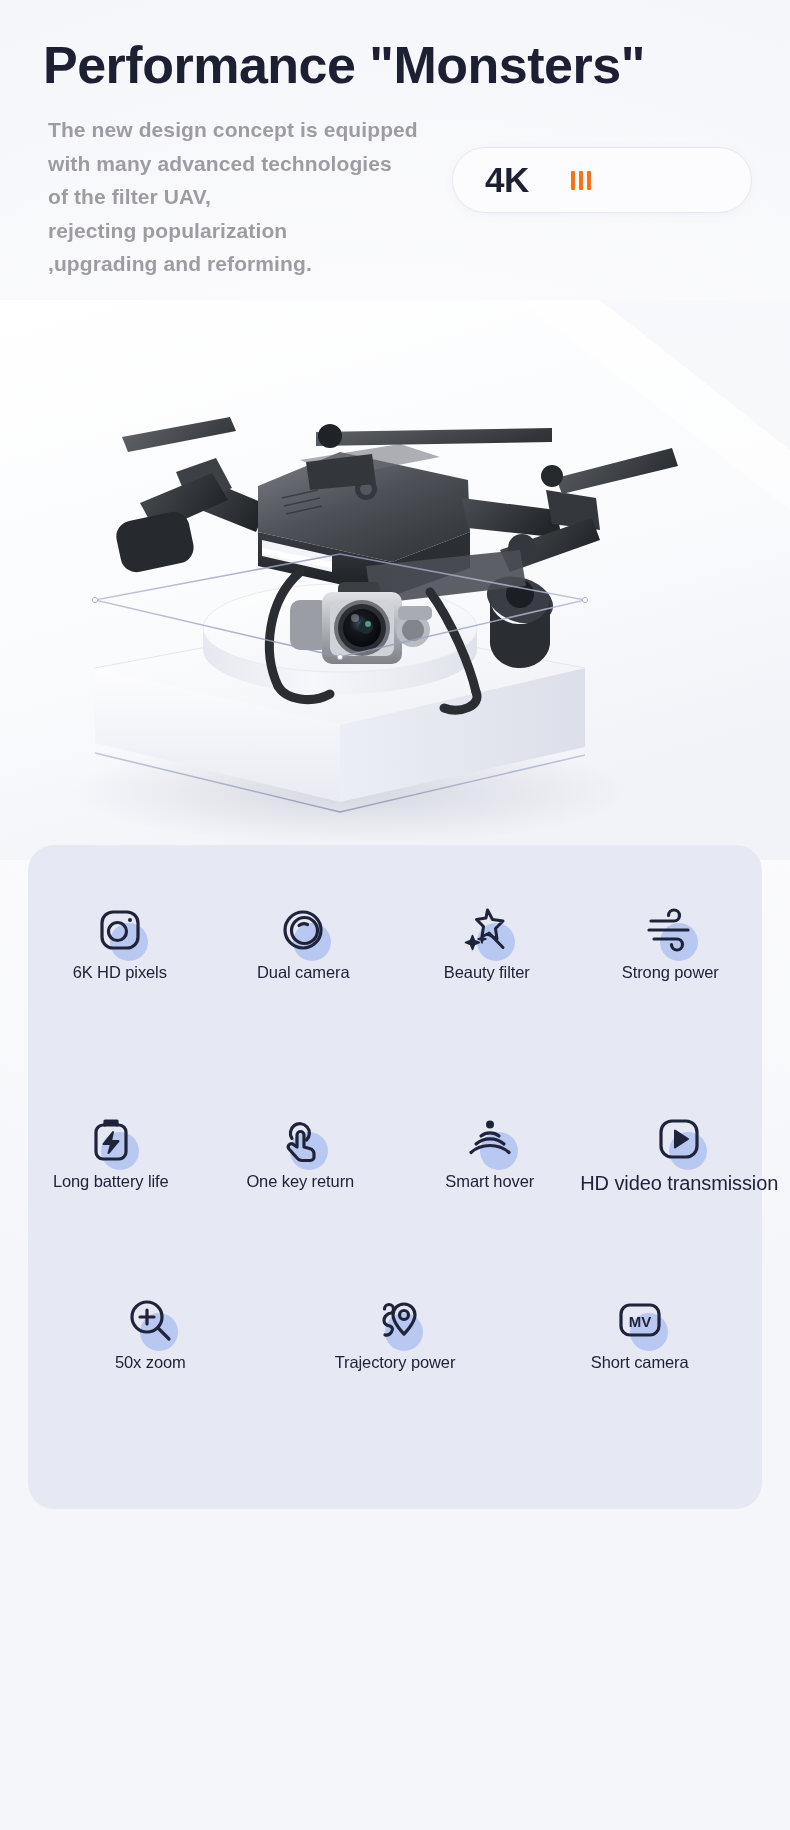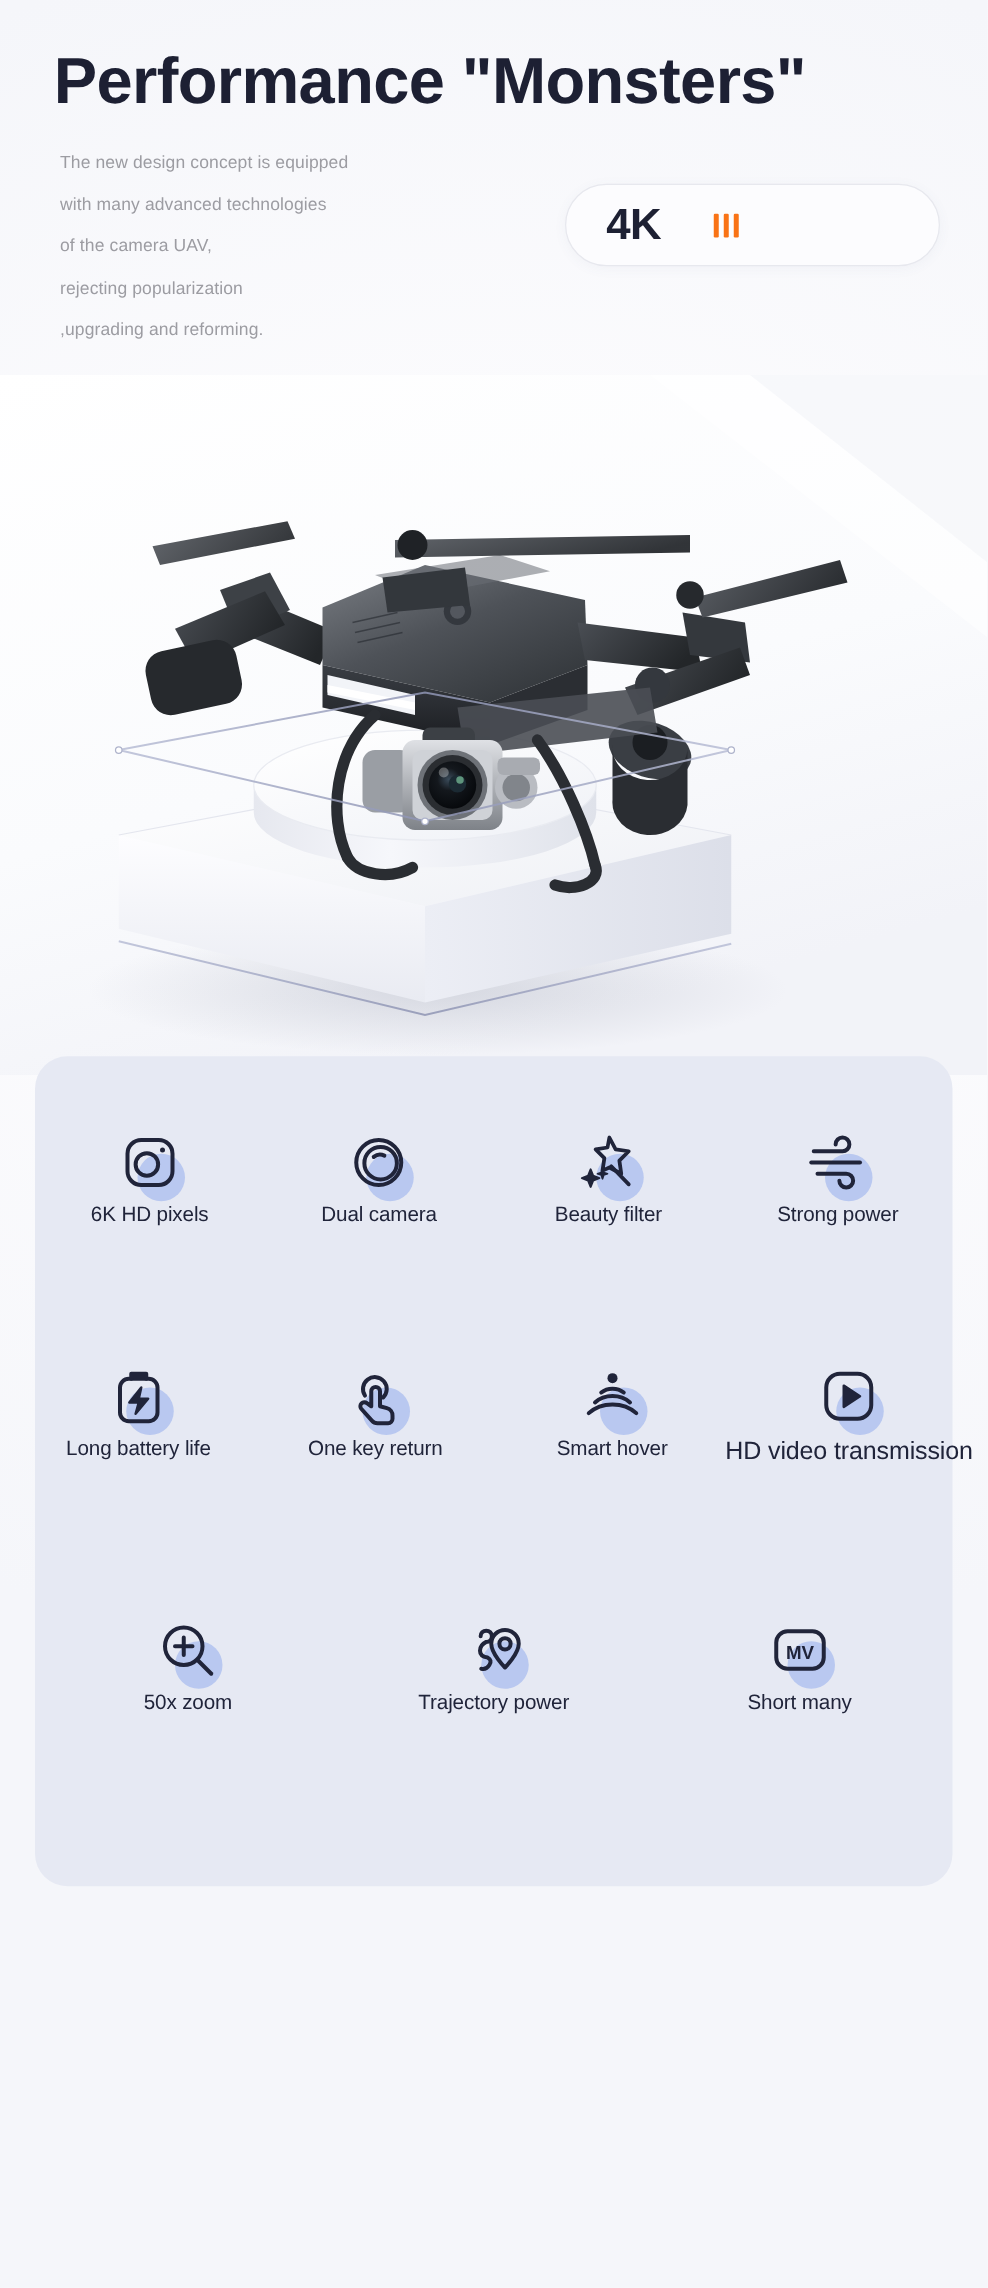--- a/index.html
+++ b/index.html
@@ -44,24 +44,24 @@
     color: #1d2033;
     white-space: nowrap;
     line-height: 1.15;
   }
 
   .subtitle {
     position: absolute;
     left: 48px;
     top: 113px;
     width: 400px;
-    font-size: 14px;
+    font-size: 21px;
     line-height: 33.5px;
     color: #9c9ca2;
-    font-weight: 400;
+    font-weight: 700;
     letter-spacing: 0.1px;
   }
   .subtitle div { white-space: nowrap; }
 
   
   .badge-4k {
     position: absolute;
     left: 452px;
     top: 111px;
     width: 300px;
@@ -116,21 +116,21 @@
     border-radius: 26px;
   }
 
   .feat-row {
     position: absolute;
     left: 0;
     width: 734px;
     display: flex;
   }
   .feat-row.r1 { top: 52px; }
-  .feat-row.r2 { top: 239px; gap: 24px; }
+  .feat-row.r2 { top: 261px; gap: 24px; }
   .feat-row.r3 { top: 442px; }
 
   .feat {
     flex: 1 1 0;
     display: flex;
     flex-direction: column;
     align-items: center;
     min-width: 0;
   }
 
@@ -172,21 +172,21 @@
 
 <div class="page">
 
   <div class="header">
 
     <div class="title">Performance "Monsters"</div>
 
     <div class="subtitle">
       <div>The new design concept is equipped</div>
       <div>with many advanced technologies</div>
-      <div>of the camera UAV,</div>
+      <div>of the filter UAV,</div>
       <div>rejecting popularization</div>
       <div>,upgrading and reforming.</div>
     </div>
 
     <div class="badge-4k">
       <span class="val">4K</span>
       <span class="badge-bars">
         <i></i>
           <i></i>
           <i></i>
@@ -492,18 +492,18 @@
 
 
       <div class="feat">
         <div class="feat-icon">
           <span class="blob"></span>
           <svg width="48" height="48" viewBox="0 0 48 48" fill="none" stroke="#20243a" stroke-width="3.2">
             <rect x="5" y="9" width="38" height="30" rx="9"></rect>
             <text x="24" y="31" text-anchor="middle" font-family="Liberation Sans, sans-serif" font-size="15" font-weight="700" fill="#20243a" stroke="none">MV</text>
           </svg>
         </div>
-        <div class="feat-label">Short many</div>
+        <div class="feat-label">Short camera</div>
       </div>
     </div>
   </div>
 
 </div>
 
 </body></html>

